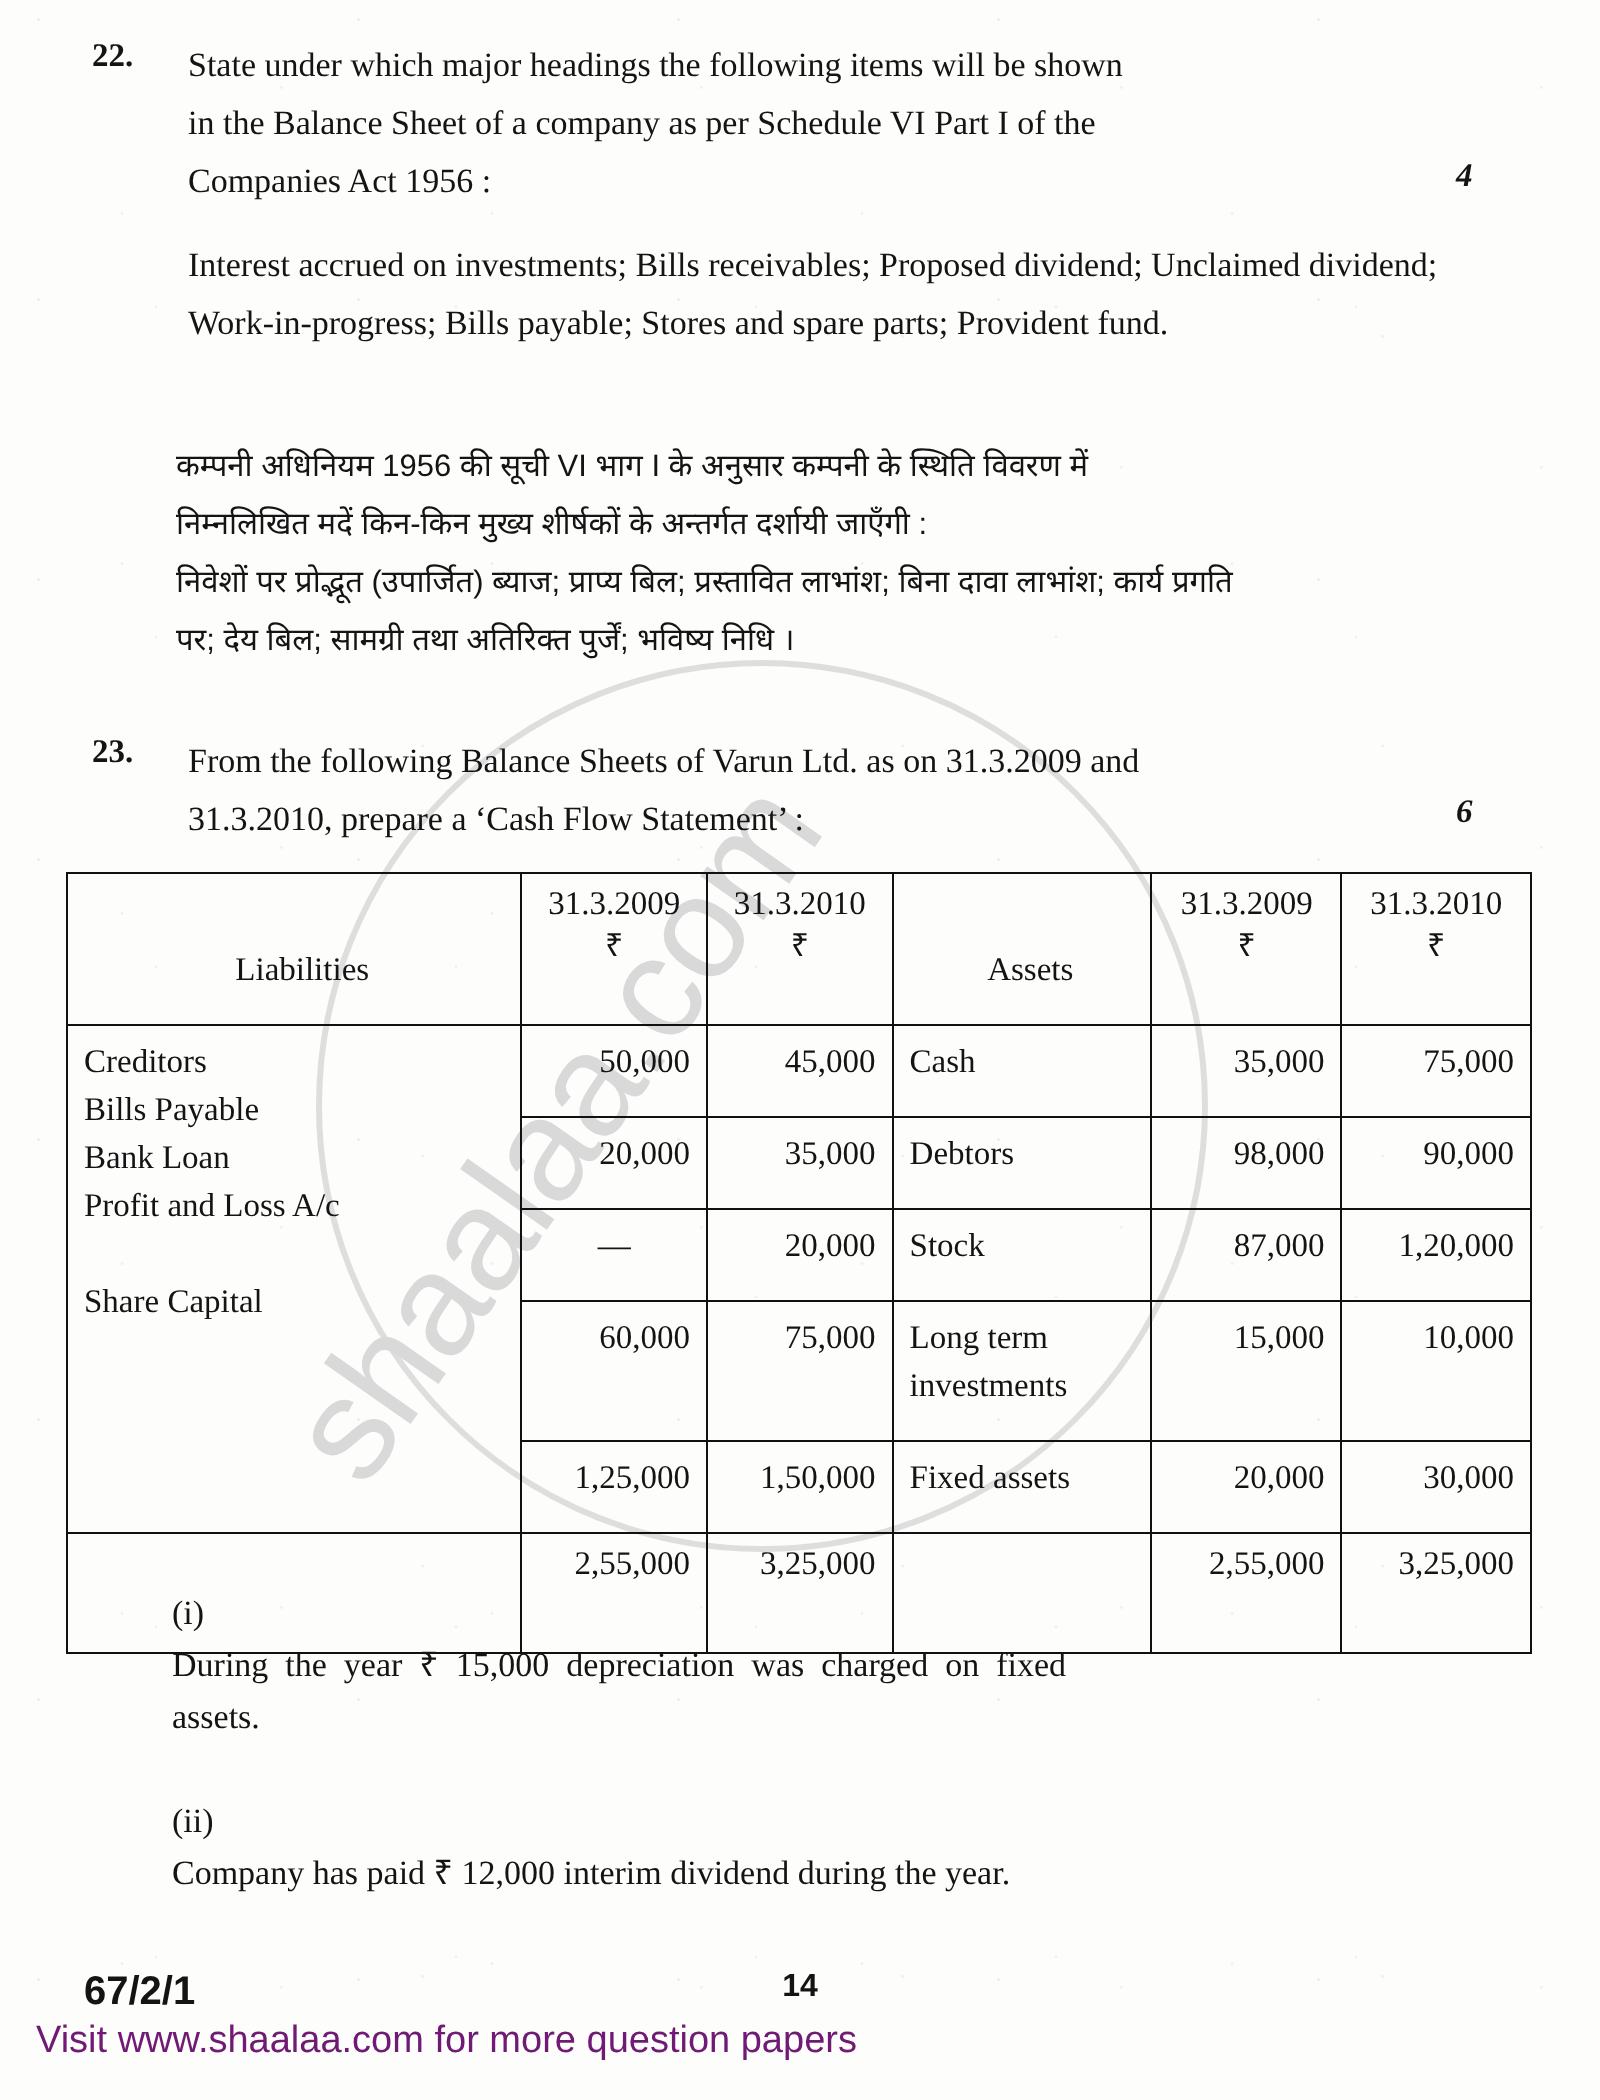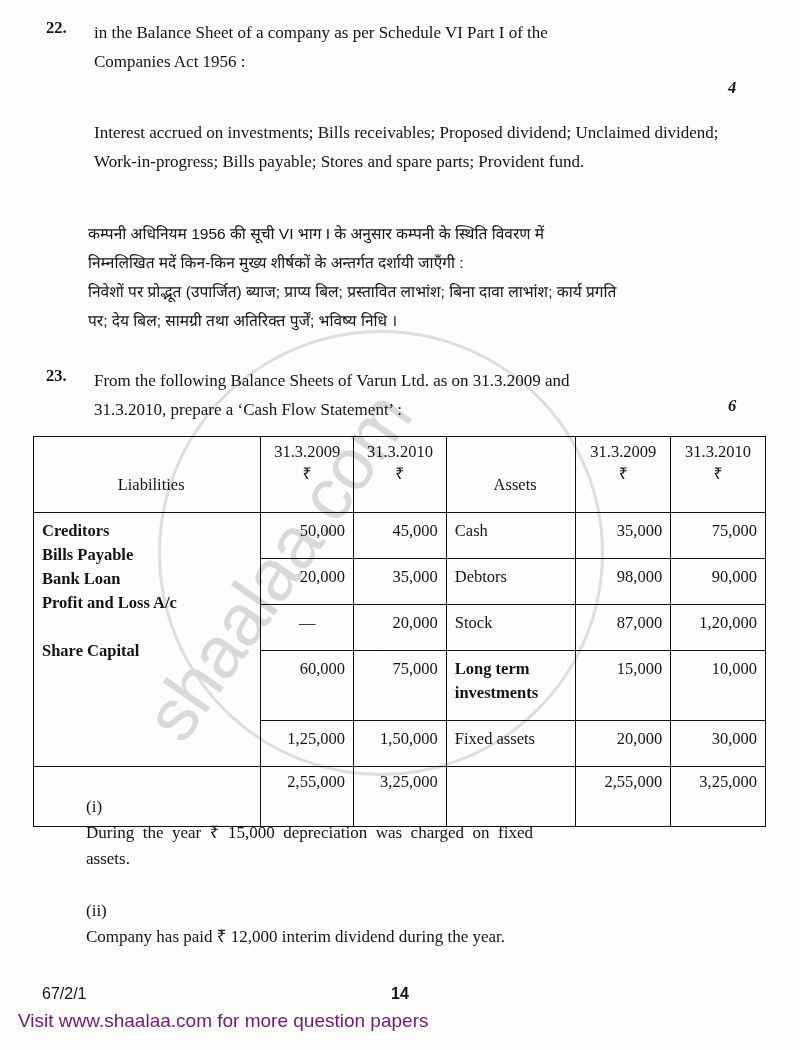--- a/index.html
+++ b/index.html
@@ -138,21 +138,21 @@
   #bstable .num {
     text-align: right;
     padding-right: 8px;
     padding-top: 6px;
     padding-bottom: 6px;
     line-height: 24px;
     white-space: nowrap;
   }
   #bstable .dash { text-align: center; padding-right: 0; }
   #bstable .tall { height: 54px; }
-  #bstable .sub2 { display: block; font-weight: bold; }
+  #bstable .sub2 { display: block; }
   .c-lab  { width: 228px; }
   .c-n    { width: 93px; }
   .c-lab2 { width: 130px; }
   .c-n2   { width: 95px; }
 
   #bstable tr.totals td { height: 38px; }
   #bstable tr.totals td.num { padding-top: 3px; font-family: Liberation Serif, serif; }
 
   
   #addinfo {
@@ -182,22 +182,22 @@
   .ai-txt .ln { display: block; }
   .ai-txt .sp { display: flex; justify-content: flex-start; }
   .ai-txt .sp > span { white-space: pre; }
 
   
   #footer-code {
     position: absolute;
     left: 42px;
     top: 985px;
     font-family: "Liberation Sans", sans-serif;
-    font-weight: normal;
-    font-size: 16px;
+    font-weight: bold;
+    font-size: 20px;
   }
   #footer-page {
     position: absolute;
     left: 0;
     top: 985px;
     width: 800px;
     text-align: center;
     font-family: "Liberation Sans", sans-serif;
     font-weight: bold;
     font-size: 16px;
@@ -237,20 +237,23 @@
     <div id="wm-text">shaalaa.com</div>
   </div>
 
   <div id="speckle"></div>
 
   <div id="content">
 
     <div class="q-block" style="left:46px; top:18px; width:700px;">
       <div class="q-num">22.</div>
       <div class="q-body">
+        <span class="ln just">
+          <span>State under which major headings the following items will be shown</span>
+        </span>
         <span class="ln just">
           <span>in the Balance Sheet of a company as per Schedule VI Part I of the</span>
         </span>
         <span class="ln">Companies Act 1956 :</span>
       </div>
     </div>
     <div class="marks" style="left:728px; top:78px;">4</div>
 
     <div class="q-block" style="left:94px; top:118px; width:660px;">
       <div class="para">

